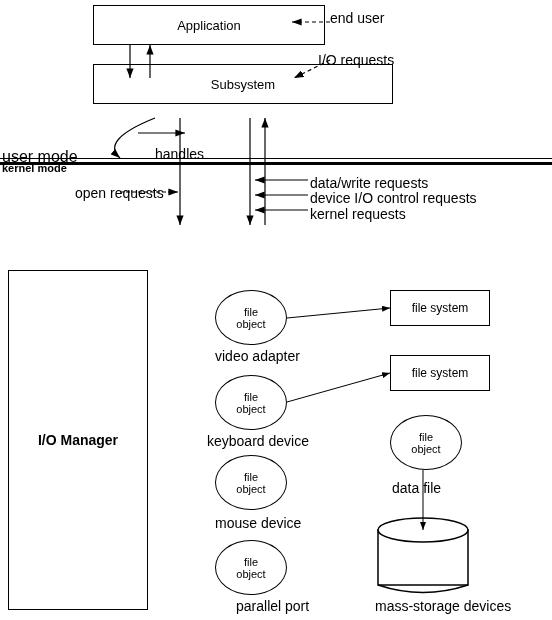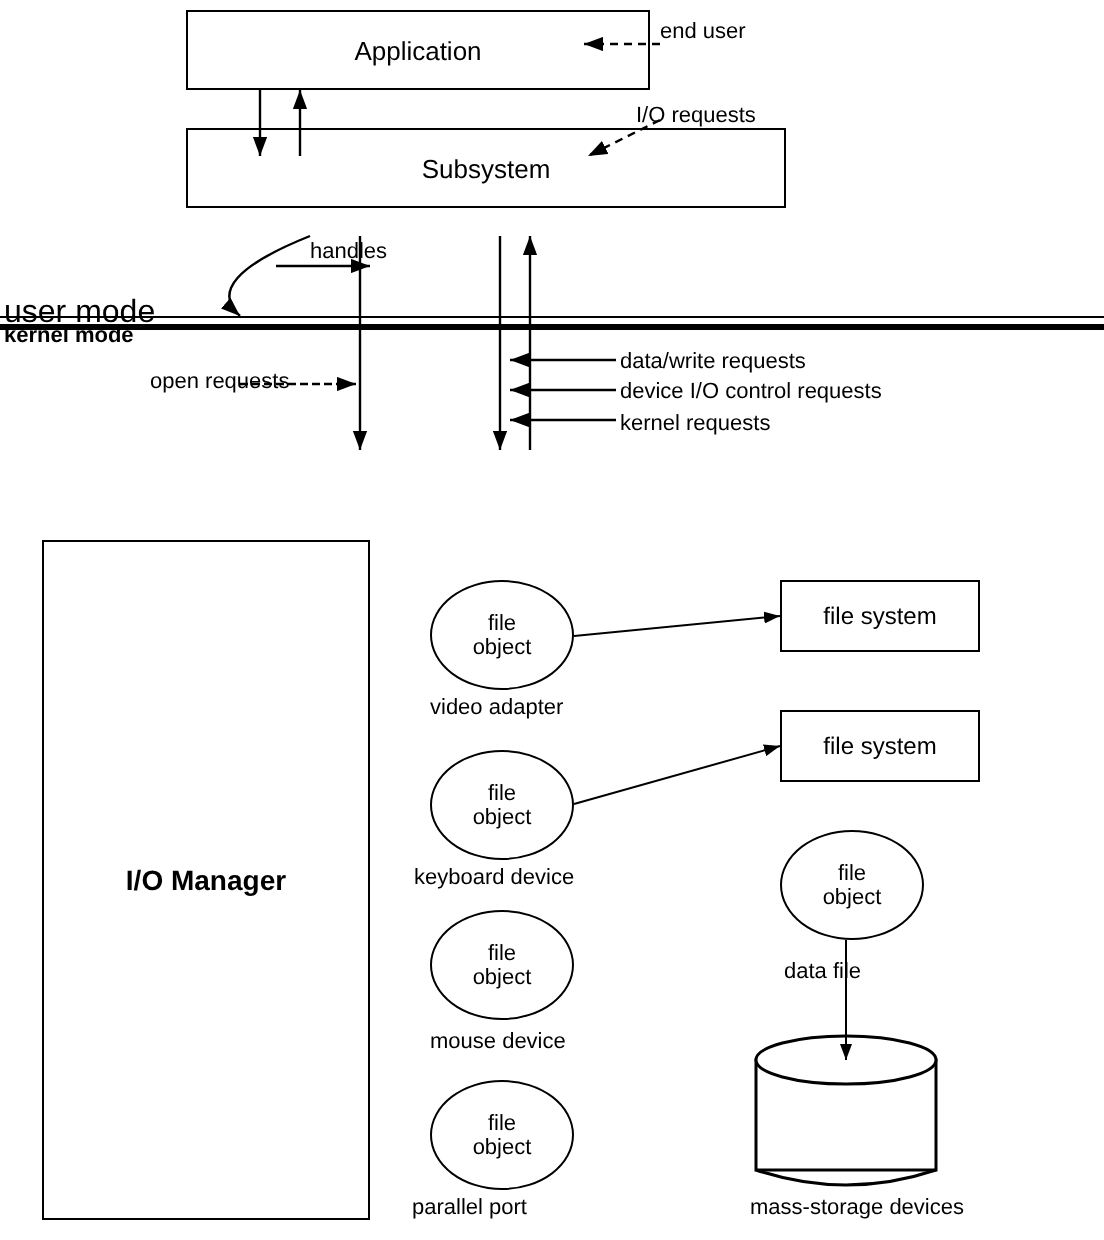--- a/index.html
+++ b/index.html
@@ -64,22 +64,22 @@
       width: 552px; height: 3px;
       background: #000;
     }
     
     .io-services-box {
       left: 8px; top: 225px;
       width: 536px; height: 36px;
     }
     
     .io-manager-box {
-      left: 21px; top: 270px;
-      width: 164px; height: 340px; text-align: center;
+      left: 8px; top: 270px;
+      width: 140px; height: 340px; text-align: center;
     }
     
     .filesystem-box-1 {
       left: 390px; top: 290px;
       width: 100px; height: 36px;
     }
     .filesystem-box-2 {
       left: 390px; top: 355px;
       width: 100px; height: 36px;
     }
@@ -93,21 +93,21 @@
       align-items: center;
       justify-content: center;
       text-align: center;
       font-size: 11px;
       width: 72px;
       height: 55px;
     }
     
     .label {
       position: absolute;
-      font-size: 11px;
+      font-size: 14px;
       background: transparent;
     }
     
     .arrows-svg {
       position: absolute;
       top: 0; left: 0;
       width: 552px;
       height: 620px;
       pointer-events: none;
     }
@@ -159,29 +159,29 @@
     <span>file<br>object</span>
   </div>
 
   <div class="file-obj" style="left:390px;top:415px;">
     <span>file<br>object</span>
   </div>
 
   <span class="label" style="left:215px;top:348px;">video adapter</span>
   <span class="label" style="left:207px;top:433px;">keyboard device</span>
   <span class="label" style="left:215px;top:515px;">mouse device</span>
-  <span class="label" style="left:206px;top:598px;">parallel port</span>
+  <span class="label" style="left:236px;top:598px;">parallel port</span>
   <span class="label" style="left:392px;top:480px;">data file</span>
 
   <span class="label" style="left:375px;top:598px;">mass-storage devices</span>
 
   <span class="label" style="left:330px;top:10px;">end user</span>
   <span class="label" style="left:318px;top:52px;">I/O requests</span>
 
-  <span class="label" style="left:155px;top:120px;">handles</span>
+  <span class="label" style="left:155px;top:146px;">handles</span>
   <span class="label" style="left:75px;top:185px;">open requests</span>
 
   <span class="label" style="left:310px;top:175px;">data/write requests</span>
   <span class="label" style="left:310px;top:190px;">device I/O control requests</span>
   <span class="label" style="left:310px;top:206px;">kernel requests</span>
 
   <svg class="arrows-svg" xmlns="http://www.w3.org/2000/svg">
     <defs>
       <marker id="arrowhead" markerWidth="8" markerHeight="6" refX="8" refY="3" orient="auto">
         <polygon points="0 0, 8 3, 0 6" fill="#000"></polygon>

